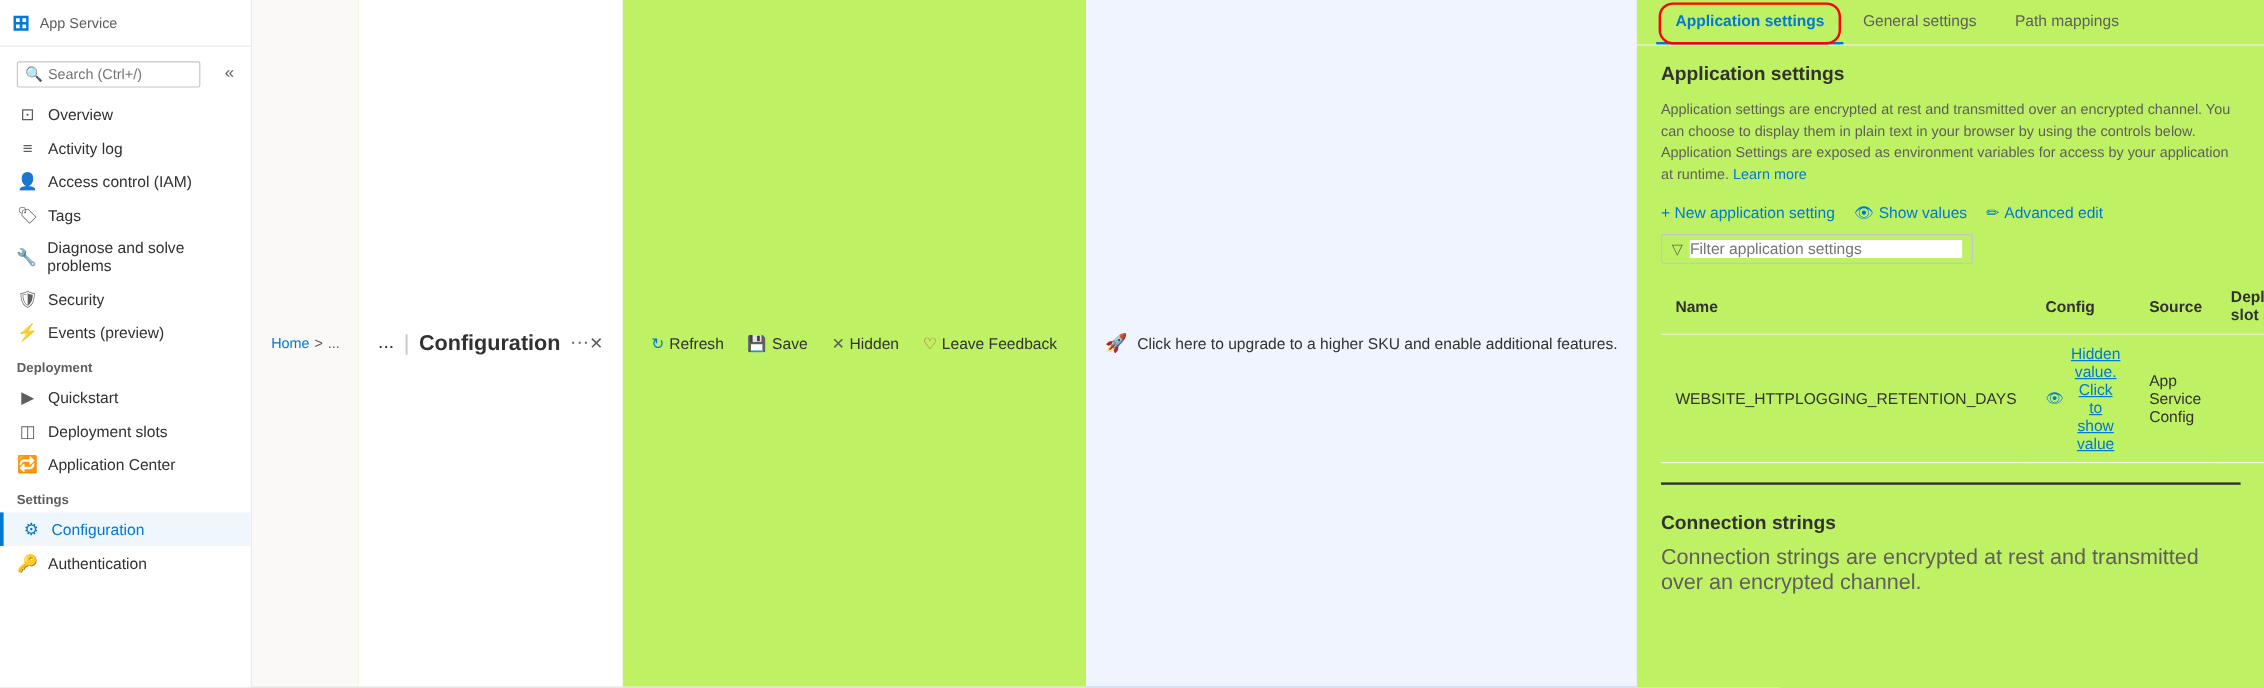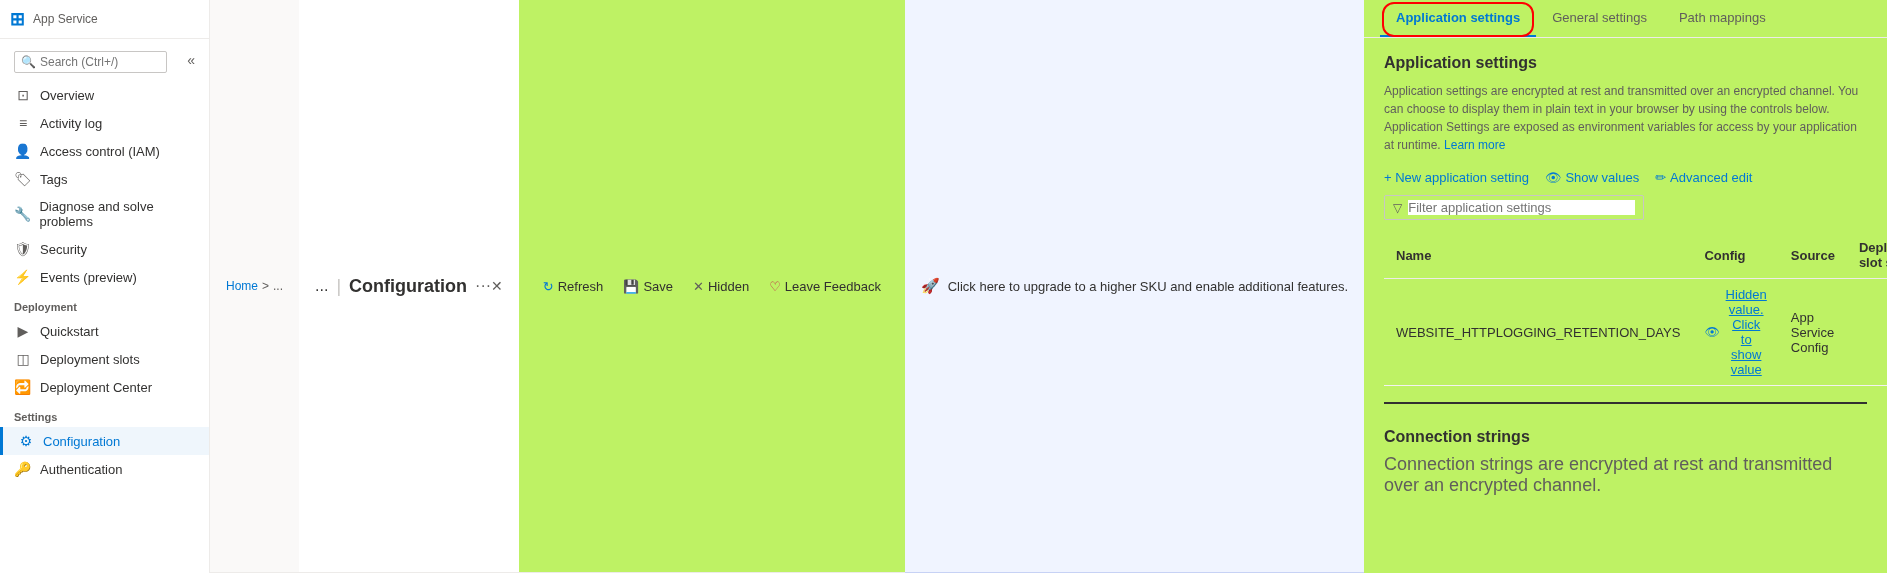--- a/index.html
+++ b/index.html
@@ -339,21 +339,21 @@
   <div class="sidebar-item">
     <span class="item-icon">▶</span>
     <span>Quickstart</span>
   </div>
   <div class="sidebar-item">
     <span class="item-icon">◫</span>
     <span>Deployment slots</span>
   </div>
   <div class="sidebar-item">
     <span class="item-icon">🔁</span>
-    <span>Deployment Center</span>
+    <span>Application Center</span>
   </div>
 
   <div class="sidebar-section-label">Settings</div>
   <div class="sidebar-item active" style="border-left:3px solid #0078d4;">
     <span class="item-icon" style="color:#0078d4;">⚙</span>
     <span>Configuration</span>
   </div>
   <div class="sidebar-item">
     <span class="item-icon">🔑</span>
     <span>Authentication</span>

